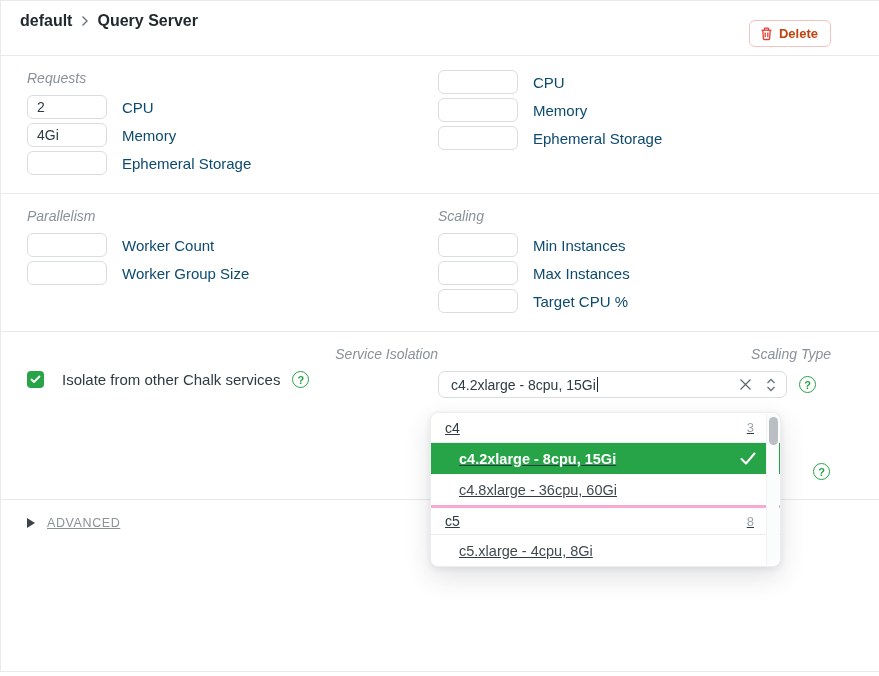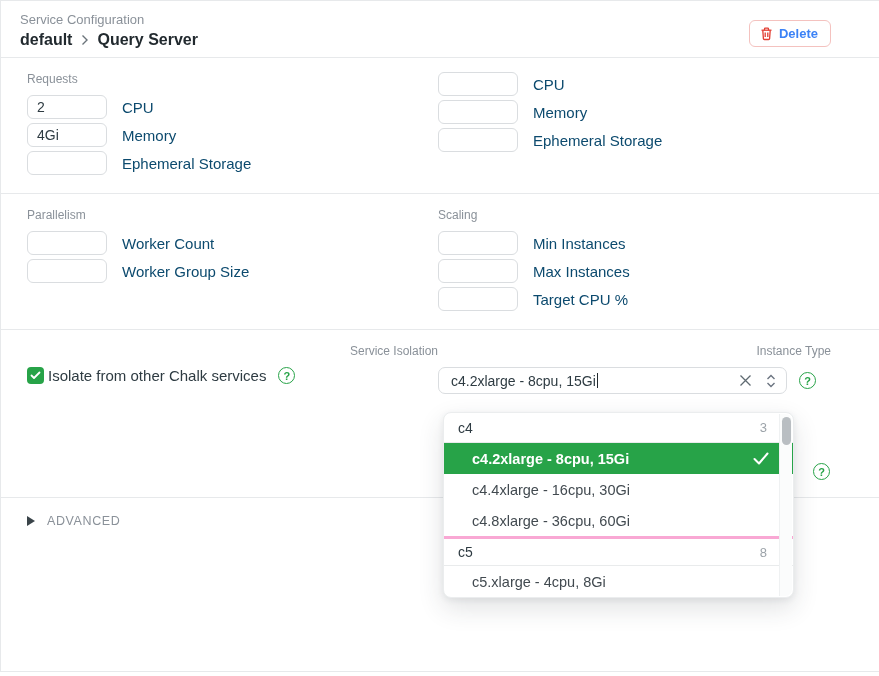--- a/index.html
+++ b/index.html
@@ -26,70 +26,71 @@
   }
   .subtitle { font-size:13px; color:#8a9199; margin-bottom:4px; }
   .breadcrumb { display:flex; align-items:center; gap:7px; font-size:16px; font-weight:700; color:#222a2f; }
   .crumb-sep { display:flex; align-items:center; color:#6a737a; }
   .delete-btn {
     margin-top:8px;
     display:flex; align-items:center; gap:6px;
     background:#fff;
     border:1px solid #f4c2bf; border-radius:6px;
     padding:5px 12px 5px 10px;
-    color:#3b82f6; font-size:13px; font-weight:600;
+    color:#c2410c; font-size:13px; font-weight:600;
     font-family:inherit; cursor:pointer;
   }
   
   .section { padding:14px 48px 14px 26px; }
   .grid-2 { display:grid; grid-template-columns:411px 1fr; }
-  .group-title { font-size:12px; color:#8a9199; margin-bottom:9px; }
+  .group-title { font-size:14px; color:#8a9199; margin-bottom:9px;font-style:italic; }
   .field-row { display:flex; align-items:center; margin-bottom:4px; height:24px; }
   .small-input {
     width:80px; height:24px;
     border:1px solid #dadde0; border-radius:6px;
     font-family:inherit; font-size:14px; color:#2e3b42;
     padding:0 9px; outline:none; background:#fff;
   }
   .field-label { font-size:15px; color:#0c4a6e; margin-left:15px; }
   .divider { border:none; border-top:1px solid #e7e9eb; height:0; }
   
   .section-tall { height:167px;text-align:right; }
   .checkbox-row { display:flex; align-items:center; margin-top:8px; }
   .checkbox {
     width:17px; height:17px; border-radius:4px;
     background:#27a348; display:flex; align-items:center; justify-content:center;
     cursor:pointer;
   }
-  .checkbox-label { font-size:15px; margin-left:4px; }
+  .checkbox-label { font-size:15px; margin-left:18px; }
   .help-icon {
     width:17px; height:17px; border-radius:50%;
     border:1.6px solid #27a348; color:#27a348;
     font-size:11px; font-weight:700;
     display:inline-flex; align-items:center; justify-content:center;
     margin-left:12px; flex:none;
   }
   .combo-row { display:flex; align-items:center; margin-top:6px; }
   .combobox {
     width:349px; height:27px;
     border:1px solid #dadde0; border-radius:7px;
     display:flex; align-items:center;
     padding:0 9px 0 12px; background:#fff;
   }
   .combo-text { font-size:14px; color:#2e3b42; white-space:nowrap; }
   .caret { display:inline-block; width:1px; height:15px; background:#222a2f; margin-left:1px; vertical-align:-3px; }
   .combo-icons { margin-left:auto; display:flex; align-items:center; gap:12px; }
   .icon-btn { display:flex; align-items:center; justify-content:center; cursor:pointer; background:none; border:none; padding:0; }
   
   .dropdown {
-    position:absolute; left:442px; top:411px;
+    position:absolute; left:429px; top:411px;
     width:351px; max-height:241px; overflow:hidden;
     background:#fff; border:1px solid #ebedee; border-radius:8px;
     box-shadow:0 10px 26px rgba(40,50,60,.14), 0 2px 6px rgba(40,50,60,.08);
     z-index:5;
+    text-decoration:underline;
   }
   .dd-group-header {
     display:flex; align-items:center; justify-content:space-between;
     height:30px; padding:0 26px 0 14px;
     border-bottom:1px solid #e9ebec;
     font-size:14px; color:#2e3b42;
   }
   .dd-group-header.bordered-top { border-top:3px solid #f9a8d4; }
   .dd-count { font-size:13px; color:#9ca3a9; }
   .dd-item {
@@ -111,30 +112,29 @@
     background:#b9bec2; border-radius:5px; cursor:grab;
   }
   
   .float-help { position:absolute; z-index:6; }
   
   .advanced-row {
     display:flex; align-items:center; gap:12px;
     padding:16px 48px 16px 26px; cursor:pointer;
   }
   .tri { width:0; height:0; border-left:8px solid #3a4449; border-top:5px solid transparent; border-bottom:5px solid transparent; }
-  .advanced-label { font-size:12.5px; letter-spacing:.6px; color:#8a9199; }
+  .advanced-label { font-size:12.5px; letter-spacing:.6px; color:#8a9199;text-decoration:underline; }
 </style>
 </head>
 <body>
 
 <div class="page">
 
   <div class="header">
     <div>
-      <div class="subtitle">Service Configuration</div>
       <div class="breadcrumb">
         <span>default</span>
         <span class="crumb-sep">
           <svg width="11" height="12" viewBox="0 0 11 12">
               <path d="M3.5 1.5 L8 6 L3.5 10.5" fill="none" stroke="#6a737a" stroke-width="1.4"></path>
             </svg>
         </span>
         <span>Query Server</span>
       </div>
     </div>
@@ -225,21 +225,21 @@
               <path d="M1.5 4.5 L4 7 L9.5 1.5" fill="none" stroke="#fff" stroke-width="1.8" stroke-linecap="round" stroke-linejoin="round"></path>
             </svg>
         </span>
         <span class="checkbox-label">Isolate from other Chalk services</span>
         <span class="help-icon">
             <span>?</span>
           </span>
       </div>
     </div>
     <div>
-      <div class="group-title">Instance Type</div>
+      <div class="group-title">Scaling Type</div>
       <div class="combo-row">
         <div class="combobox">
           <span class="combo-text">c4.2xlarge - 8cpu, 15Gi</span>
             <span class="caret"></span>
           <span class="combo-icons">
             <button class="icon-btn">
               <svg width="15" height="15" viewBox="0 0 15 15">
                   <path d="M2.5 2.5 L12.5 12.5 M12.5 2.5 L2.5 12.5" stroke="#5f6a71" stroke-width="1.3"></path>
                 </svg>
             </button>
@@ -277,23 +277,20 @@
     </div>
     <div class="dd-item selected">
       <span>c4.2xlarge - 8cpu, 15Gi</span>
       <span class="dd-check">
         <svg width="16" height="13" viewBox="0 0 16 13">
             <path d="M1.5 7 L6 11.5 L14.5 1.5" fill="none" stroke="#fff" stroke-width="2" stroke-linecap="round" stroke-linejoin="round"></path>
           </svg>
       </span>
     </div>
     <div class="dd-item">
-      <span>c4.4xlarge - 16cpu, 30Gi</span>
-    </div>
-    <div class="dd-item">
       <span>c4.8xlarge - 36cpu, 60Gi</span>
     </div>
 
     <div class="dd-group-header bordered-top">
       <span>c5</span>
       <span class="dd-count">8</span>
     </div>
     <div class="dd-item">
       <span>c5.xlarge - 4cpu, 8Gi</span>
     </div>

